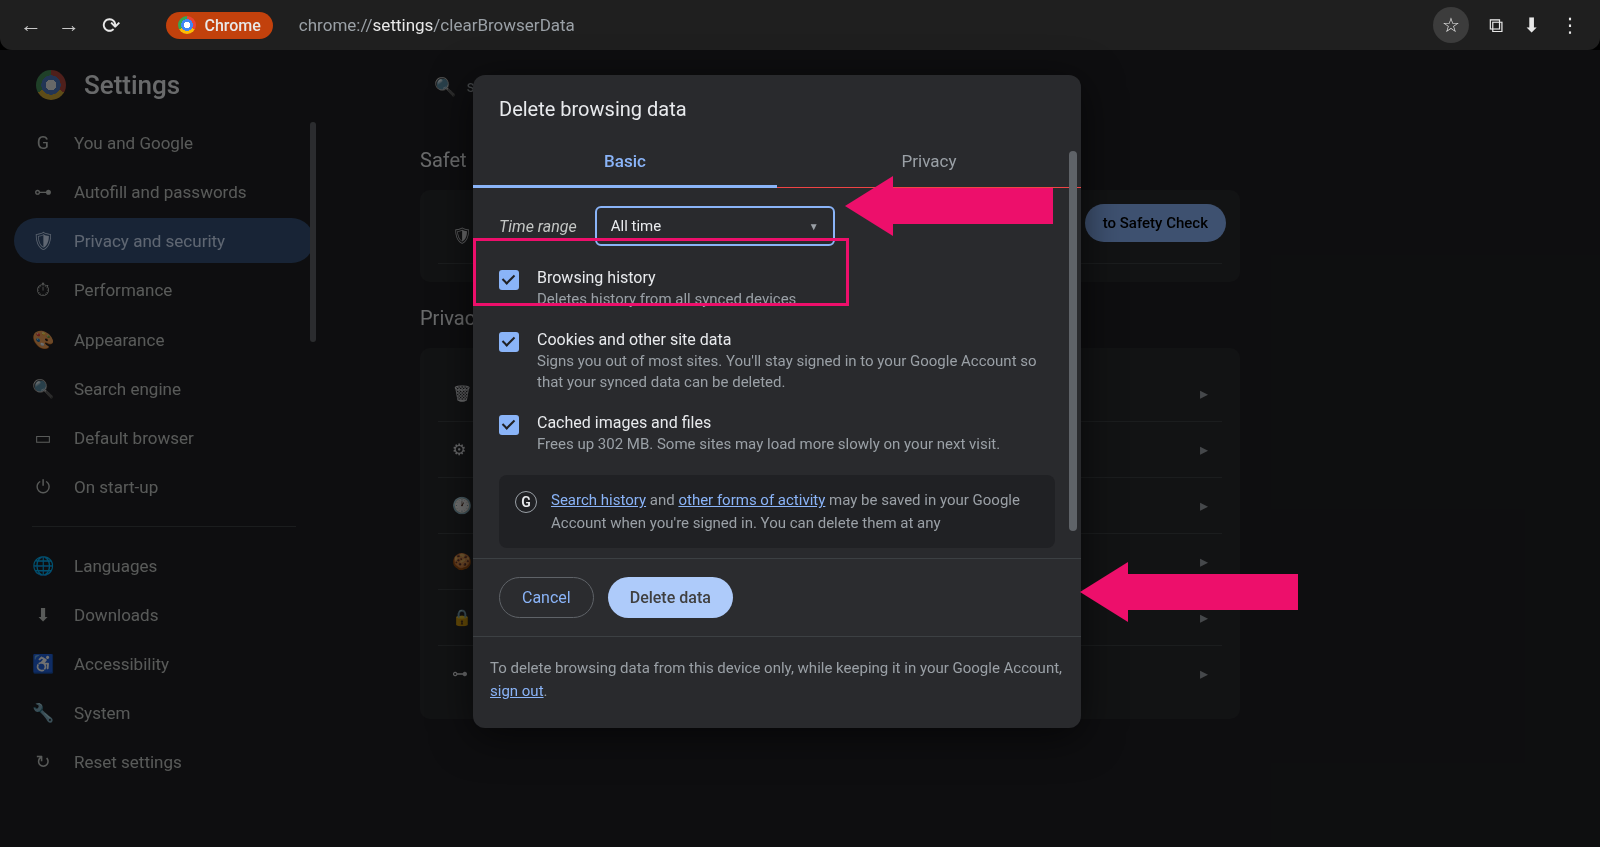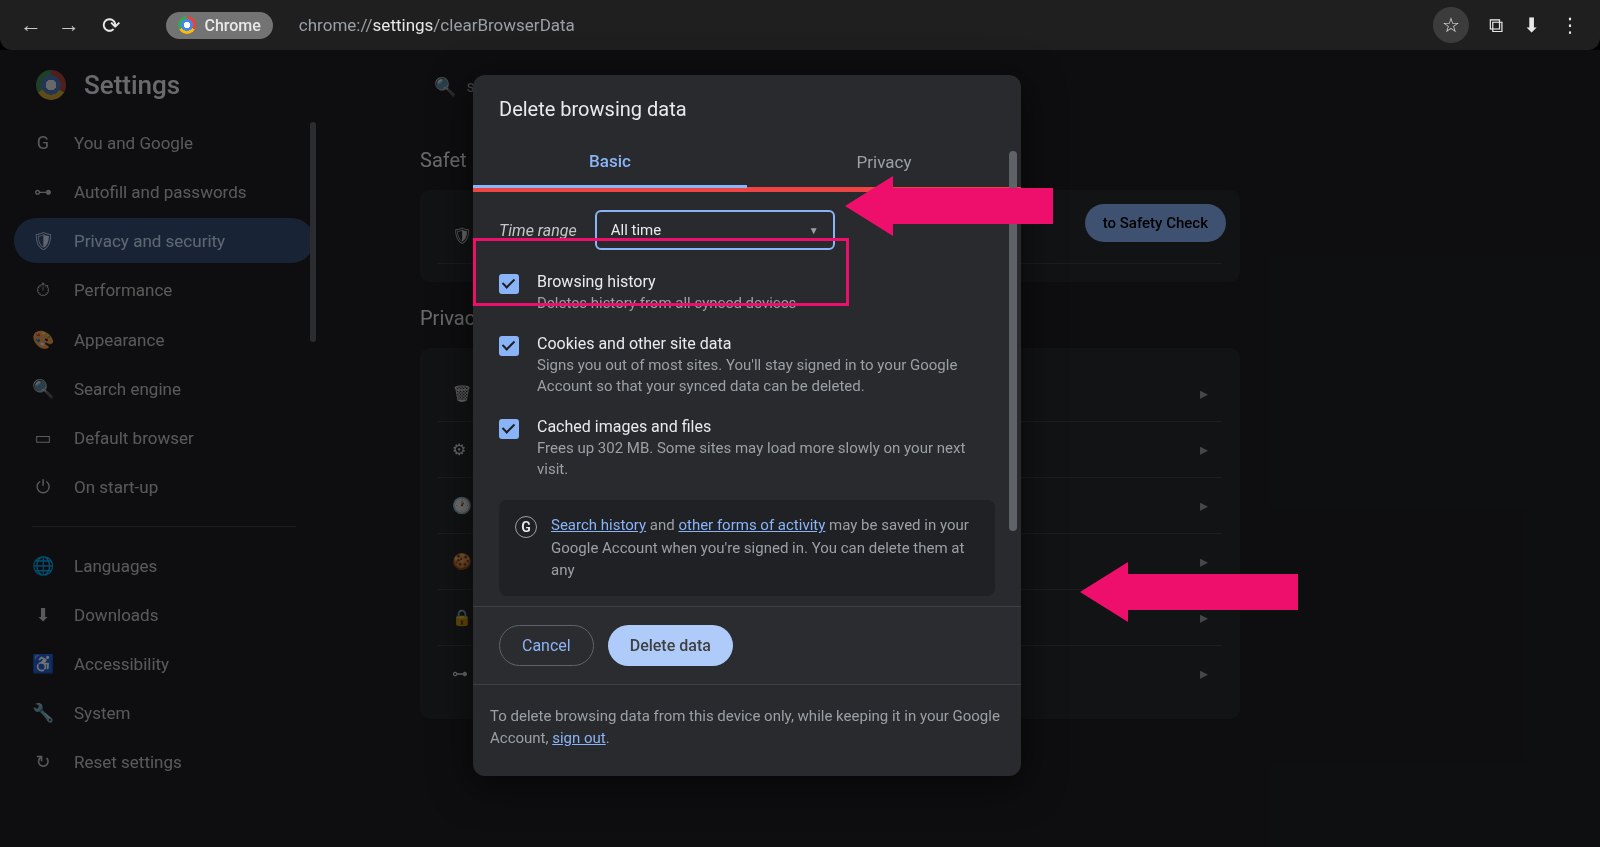--- a/index.html
+++ b/index.html
@@ -3,21 +3,21 @@
 <meta charset="utf-8">
 <style>
 * { margin: 0; padding: 0; box-sizing: border-box; font-family: 'Segoe UI', Roboto, Arial, sans-serif; }
 body { background: #000; width: 1600px; height: 847px; overflow: hidden; position: relative; }
 
 
 .toolbar { height: 50px; background: #1f1f1f; display: flex; align-items: center; padding: 0 20px; gap: 16px; border-radius: 0 0 12px 12px; }
 .nav-arrows { display: flex; gap: 16px; align-items: center; }
 .nav-arrow { color: #c7c7c7; font-size: 22px; cursor: pointer; }
 .reload { color: #e8e8e8; font-size: 22px; cursor: pointer; margin-left:6px; }
-.address-chip { display: flex; align-items: center; gap: 8px; background: #737373; padding: 4px 12px; border-radius: 18px; margin-left: 30px; }
+.address-chip { display: flex; align-items: center; gap: 8px; background: #c2410c; padding: 4px 12px; border-radius: 18px; margin-left: 30px; }
 .chrome-icon-sm { width: 18px; height: 18px; border-radius: 50%; background: radial-gradient(circle at 50% 50%, #fff 25%, #4285f4 26% 45%, transparent 46%), conic-gradient(#ea4335 0 120deg, #fbbc05 120deg 240deg, #34a853 240deg 360deg); }
 .address-chip-label { color: #e8e8e8; font-size: 16px; font-weight: 500; }
 .url-bar { color: #9aa0a6; font-size: 17px; margin-left: 10px; }
 .url-bar .bold { color: #e8e8e8; }
 .tool-right { margin-left: auto; display: flex; gap: 20px; align-items: center; color: #e8e8e8; font-size: 20px; }
 .tool-right .circle { width: 36px; height: 36px; border-radius: 50%; background: #3c3c3c; display:flex; align-items:center; justify-content:center; }
 
 
 .settings-bg { position: absolute; top: 50px; left: 0; right: 0; bottom: 0; background: #202124; }
 .dim-overlay { position: absolute; inset: 0; background: rgba(0,0,0,0.55); z-index: 2; }
@@ -38,23 +38,23 @@
 
 .bg-content { position: absolute; left: 420px; top: 98px; width: 820px; color: #e8eaed; }
 .bg-heading { font-size: 20px; margin-bottom: 18px; color:#e8eaed; }
 .bg-card { background: #292a2d; border-radius: 10px; padding: 18px; margin-bottom: 24px; position: relative; }
 .bg-row { display: flex; align-items: center; gap: 18px; padding: 18px 14px; border-bottom: 1px solid #3c4043; }
 .bg-row:last-child { border-bottom: none; }
 .safety-btn { position:absolute; right:14px; top:14px; background:#8ab4f8; color:#000000; padding:10px 18px; border-radius:22px; font-size:15px; font-weight:500; }
 .chev { margin-left:auto; color:#9aa0a6; }
 
 
-.dialog { position: absolute; left: 473px; top: 75px; width: 548px; background: #292a2d; border-radius: 12px; z-index: 10; box-shadow: 0 8px 40px rgba(0,0,0,0.6); overflow: visible; }
+.dialog { position: absolute; left: 473px; top: 75px; width: 608px; background: #292a2d; border-radius: 12px; z-index: 10; box-shadow: 0 8px 40px rgba(0,0,0,0.6); overflow: visible; }
 .dialog-title { color: #e8eaed; font-size: 20px; padding: 22px 26px 18px; }
-.tabs { display: flex; border-bottom: 5px solid #ef4444; align-items: center;}
+.tabs { display: flex; border-bottom: 1px solid #ef4444;}
 .tab { flex: 1; text-align: center; padding: 12px 0 14px; color: #9aa0a6; font-size: 17px; cursor: pointer;}
 .tab.active { color: #8ab4f8; border-bottom: 3px solid #8ab4f8; margin-bottom:-1px; font-weight:500;}
 .dialog-body { padding: 18px 26px 10px; position:relative; }
 .time-row { display: flex; align-items: center; gap: 18px; margin-bottom: 22px; }
 .time-label { color: #c4c7c5; font-size: 16px; font-style: italic; }
 .time-select { border: 2px solid #8ab4f8; background: transparent; color: #e8eaed; font-size: 15px; padding: 9px 14px; border-radius: 6px; width: 240px; display:flex; justify-content:space-between; align-items:center; cursor:pointer; }
 .time-select .tri { color:#9aa0a6; font-size:10px; }
 
 .check-row { display: flex; gap: 18px; margin-bottom: 20px; align-items:flex-start; }
 .checkbox { width: 20px; height: 20px; background: #8ab4f8; border-radius: 3px; display:flex; align-items:center; justify-content:center; flex-shrink:0; margin-top:2px; cursor:pointer; position:relative; }

